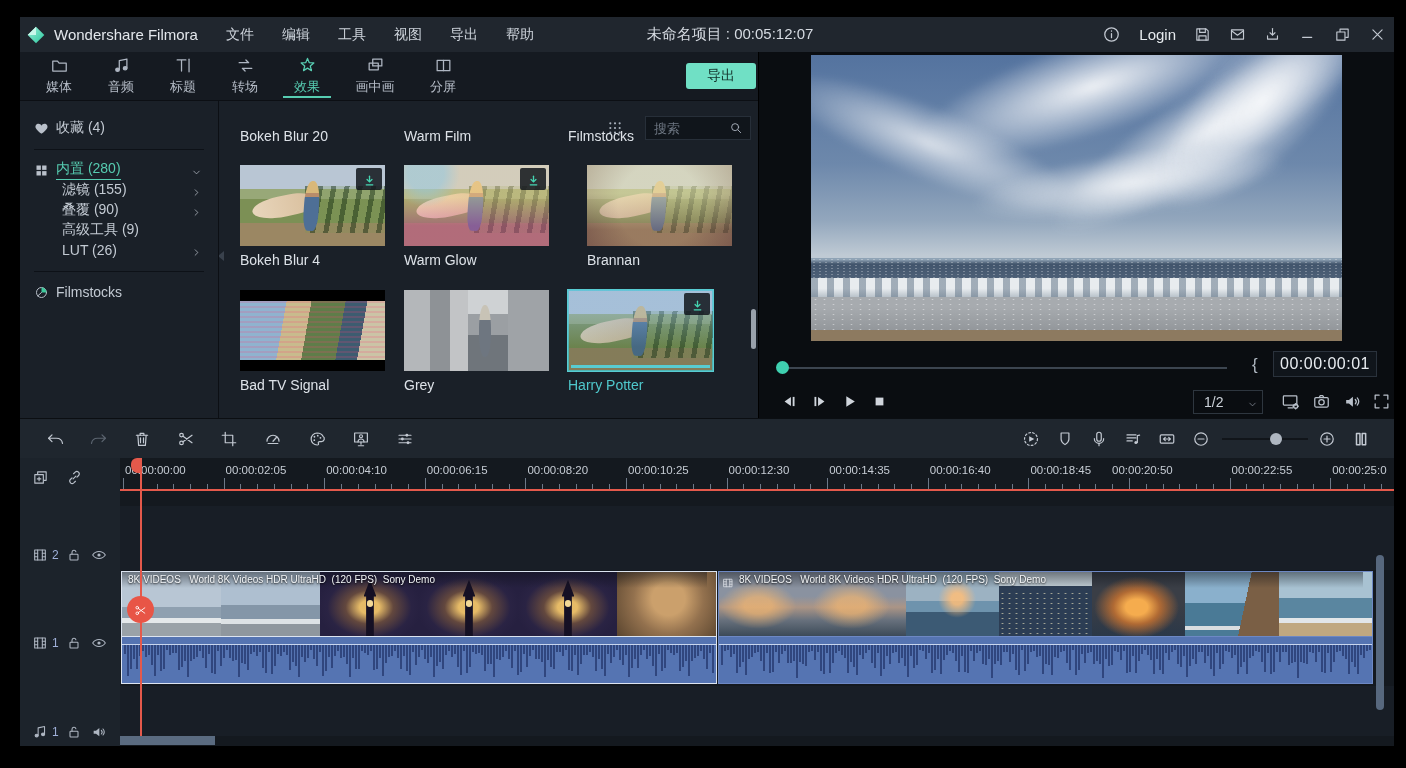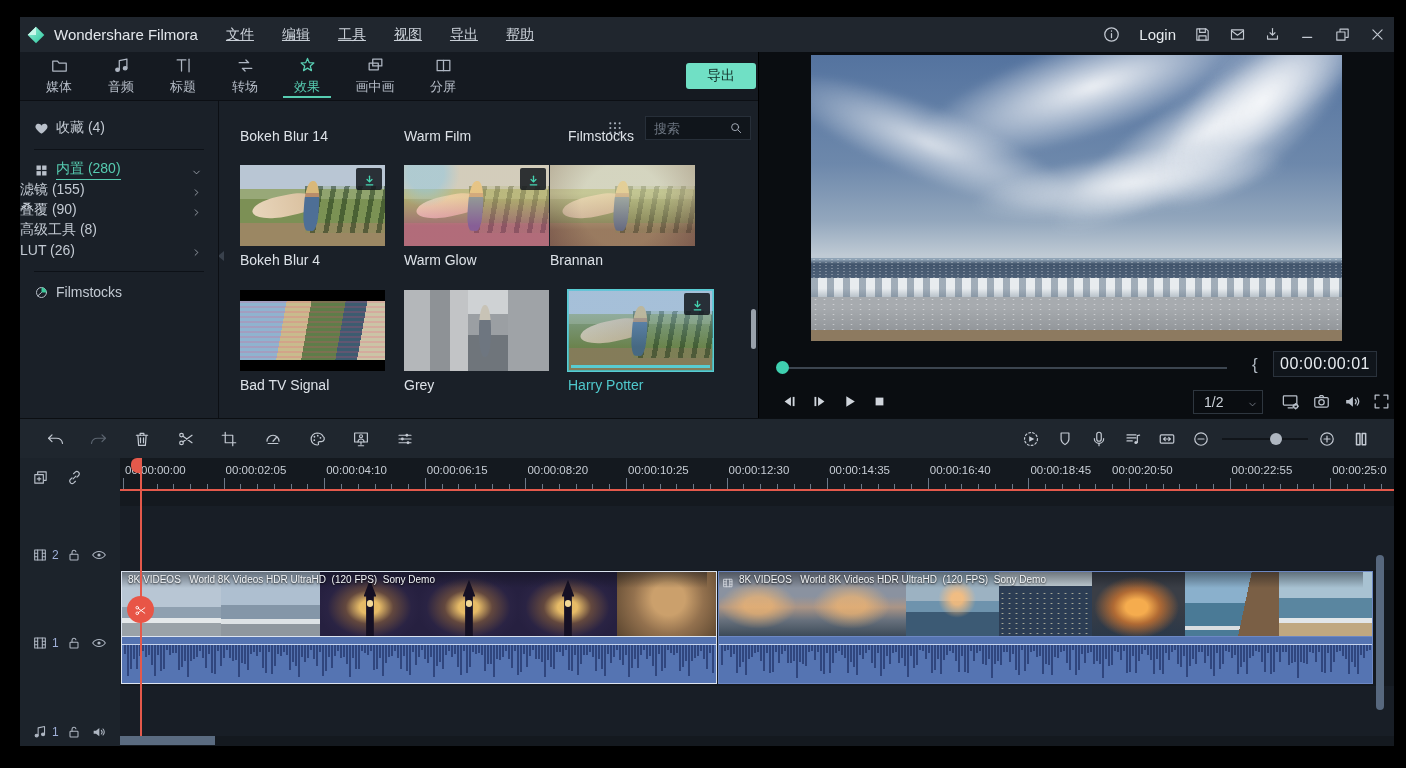--- a/index.html
+++ b/index.html
@@ -4,21 +4,21 @@
 <style>
   * { margin:0; padding:0; box-sizing:border-box; }
   html,body { width:1406px; height:768px; background:#000; overflow:hidden;
     font-family:"Liberation Sans", sans-serif; color:#c8ced6; }
   #window { position:absolute; left:20px; top:17px; width:1374px; height:729px; background:#12171e; }
 
   
   #titlebar { position:absolute; left:0; top:0; width:1374px; height:35px; background:#20262e; display:flex; align-items:center; }
   .logo { width:20px; height:20px; margin-left:6px; }
   .appname { font-size:15px; color:#e3e7ec; margin-left:8px; white-space:nowrap; }
-  .menus { display:flex; margin-left:14px;text-decoration:underline; }
+  .menus { display:flex; margin-left:14px; }
   .menu-item { font-size:14px; color:#ced4dc; padding:0 14px; line-height:35px; cursor:default; }
   .proj-title { position:absolute; left:560px; width:300px; text-align:center; font-size:15px; color:#d6dbe2; }
   .tb-right { position:absolute; right:8px; top:0; height:35px; display:flex; align-items:center; gap:18px; }
   .tb-right .ic { width:17px; height:17px; color:#c3c9d2; }
   .login { font-size:15px; color:#e6eaee; }
   .ic { display:inline-block; }
   .ic svg { width:100%; height:100%; fill:none; stroke:currentColor; stroke-width:1.6; stroke-linecap:round; stroke-linejoin:round; }
   .ic.fillme svg { fill:currentColor; stroke:none; }
   .teal { color:#4fc3a8; }
 
@@ -37,21 +37,21 @@
   
   #left-panel { position:absolute; left:0; top:83px; width:738px; height:318px; background:#1a2028; border-top:1px solid #0c0f14; }
   #sidebar { position:absolute; left:0; top:0; width:198px; height:318px; }
   .sb-row { display:flex; align-items:center; height:20px; font-size:14px; color:#c3cad3; position:relative; cursor:pointer; }
   .sb-row .ic { width:15px; height:15px; margin-right:7px; color:#b9c0ca; flex:none; }
   .sb-chev { position:absolute; right:16px; width:11px !important; height:11px !important; color:#8a93a0; margin:0 !important; }
   #sb-fav { margin:17px 0 0 14px; }
   .sb-div { height:1px; background:#0d1117; margin:11px 14px 10px 14px; }
   #sb-builtin { margin-left:14px; color:#56cbb0; }
   #sb-builtin .lbl { color:#56cbb0; border-bottom:1px solid #56cbb0; padding-bottom:1px; }
-  .sb-child { height:20px; }
+  .sb-child { margin-left:42px; height:20px; }
   #sb-builtin, .sb-child { margin-bottom:0; }
   .collapse-arrow { position:absolute; right:-6px; top:150px; width:0; height:0; border-top:5px solid transparent; border-bottom:5px solid transparent; border-right:6px solid #39414c; cursor:pointer; }
 
   
   #fx-panel { position:absolute; left:198px; top:0; width:540px; height:318px; border-left:1px solid #0c0f14; }
   #fx-header { position:absolute; left:0; top:12px; width:100%; height:30px; }
   #fx-grid-icon { position:absolute; left:388px; top:7px; width:16px; height:16px; color:#aab2bd; }
   #search-box { position:absolute; left:426px; top:3px; width:106px; height:24px; background:#10151b; border:1px solid #272f39; display:flex; align-items:center; }
   #search-box input { flex:1; background:transparent; border:none; outline:none; color:#cdd3da; font-size:13px; padding:0 4px 0 8px; width:70px; font-family:inherit; }
   #search-box input::placeholder { color:#6f7884; }
@@ -211,20 +211,21 @@
         </svg></span>
     <span class="appname">Wondershare Filmora</span>
     <div class="menus">
       <span class="menu-item">文件</span>
       <span class="menu-item">编辑</span>
       <span class="menu-item">工具</span>
       <span class="menu-item">视图</span>
       <span class="menu-item">导出</span>
       <span class="menu-item">帮助</span>
     </div>
+    <div class="proj-title">未命名项目 : 00:05:12:07</div>
     <div class="tb-right">
       <span class="ic teal" style="width:19px;height:19px"><svg viewBox="0 0 24 24">
             <circle cx="12" cy="12" r="8.5"></circle>
             <path d="M12 11v5"></path>
             <path d="M12 7.5v.3"></path>
           </svg></span>
       <span class="login">Login</span>
       <span class="ic"><svg viewBox="0 0 24 24">
             <path d="M4 4h13l3 3v13H4z"></path>
             <path d="M8 4v5h8V4"></path>
@@ -335,21 +336,21 @@
               <path d="M9 6l6 6-6 6"></path>
             </svg></span>
       </div>
       <div class="sb-row sb-child">
         <span>叠覆 (90)</span>
         <span class="ic sb-chev"><svg viewBox="0 0 24 24">
               <path d="M9 6l6 6-6 6"></path>
             </svg></span>
       </div>
       <div class="sb-row sb-child">
-        <span>高级工具 (8)</span>
+        <span>高级工具 (9)</span>
       </div>
       <div class="sb-row sb-child">
         <span>LUT (26)</span>
         <span class="ic sb-chev"><svg viewBox="0 0 24 24">
               <path d="M9 6l6 6-6 6"></path>
             </svg></span>
       </div>
       <div class="sb-div"></div>
       <div class="sb-row" style="margin-left:14px">
         <span class="ic"><svg viewBox="0 0 24 24">
@@ -380,21 +381,21 @@
         <div id="search-box">
           <input placeholder="搜索" style="">
           <span class="ic"><svg viewBox="0 0 24 24">
                 <circle cx="10.5" cy="10.5" r="6"></circle>
                 <path d="M15.5 15.5L20 20"></path>
               </svg></span>
         </div>
       </div>
       <div id="fx-scroll">
         <div class="fx-cliprow">
-          <span style="left:21px">Bokeh Blur 14</span>
+          <span style="left:21px">Bokeh Blur 20</span>
           <span style="left:185px">Warm Film</span>
           <span style="left:349px">Filmstocks</span>
         </div>
         <div class="fx-grid">
           <div class="fx-cell" style="left:21px; top:23px">
             <div class="fx-thumb veld">
                 <div class="arm"></div>
                 <div class="figure"></div>
                 <div class="tint fx-bokeh4-tint"></div>
               <span class="dl-badge">
@@ -415,21 +416,21 @@
               <span class="dl-badge">
                   <span class="ic"><svg viewBox="0 0 24 24">
                       <path d="M12 4v10" stroke-width="2.4"></path>
                       <path d="M7.5 10l4.5 4.5L16.5 10" stroke-width="2.4"></path>
                       <path d="M6 20h12" stroke-width="2.4"></path>
                     </svg></span>
                 </span>
             </div>
             <div class="fx-name">Warm Glow</div>
           </div>
-          <div class="fx-cell fx-brannan" style="left:331px; top:23px">
+          <div class="fx-cell fx-brannan" style="left:368px; top:23px">
             <div class="fx-thumb veld">
                 <div class="arm"></div>
                 <div class="figure"></div>
                 <div class="tint"></div>
               </div>
             <div class="fx-name">Brannan</div>
           </div>
           <div class="fx-cell" style="left:21px; top:148px">
             <div class="fx-thumb fx-badtv">
                 <div class="mid"></div>

